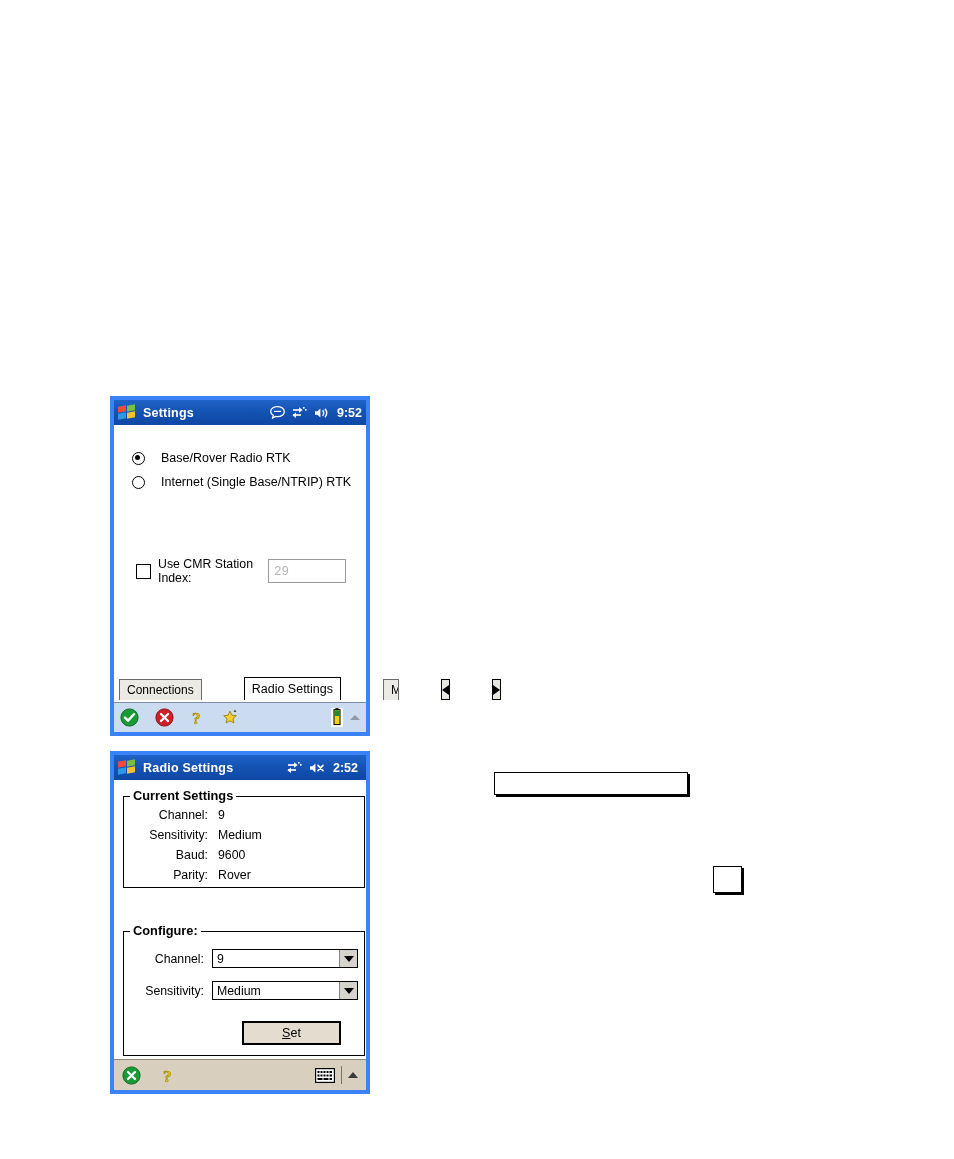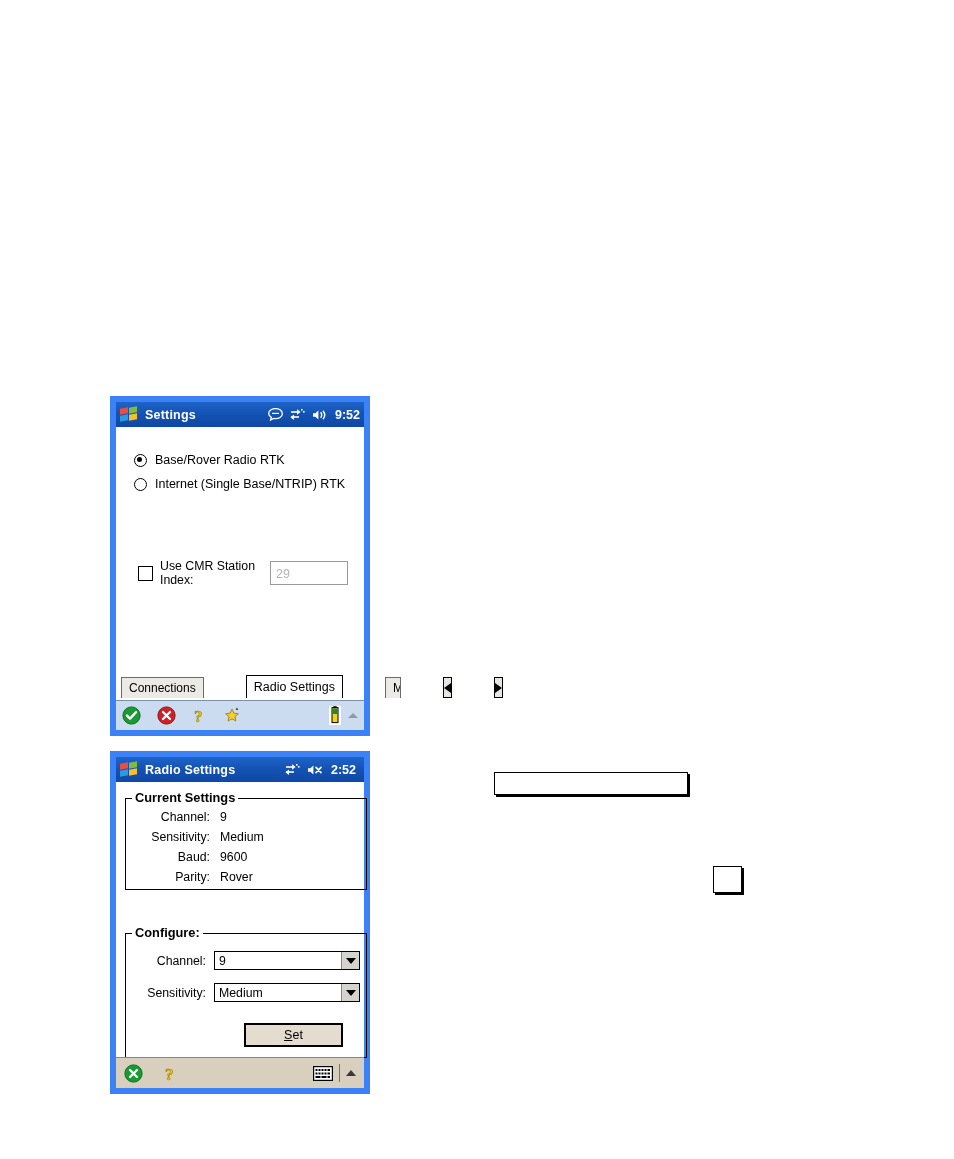--- a/index.html
+++ b/index.html
@@ -3,21 +3,21 @@
 <meta charset="utf-8">
 <style>
   html,body{margin:0;padding:0;}
   body{
     width:954px;height:1159px;background:#ffffff;
     font-family:"Liberation Sans", sans-serif;
     position:relative;overflow:hidden;
   }
 
   
-  .pda{position:absolute;background:#ffffff;border:6px solid #3b82f6;box-sizing:border-box;}
+  .pda{position:absolute;background:#ffffff;border:4px solid #3b82f6;box-sizing:border-box;}
 
   .titlebar{
     height:25px;display:flex;align-items:center;
     background:linear-gradient(to bottom,#1f63c8 0%,#1453b4 45%,#0f47a4 100%);
     color:#ffffff;font-size:12.5px;font-weight:bold;
     padding:0 4px;box-sizing:border-box;position:relative;
   }
   .winflag{width:19px;height:15px;position:relative;margin-right:6px;flex:none;}
   .winflag i{position:absolute;display:block;}
   .q{width:8px;height:6px;}
@@ -27,21 +27,21 @@
   .q4{background:#f7c02a;left:9px;top:7px;transform:skewY(-9deg);}
   .title-text{letter-spacing:.2px;}
   .tb-icons{position:absolute;display:flex;align-items:center;gap:7px;}
 
   .svgico{display:block;}
 
   
   .winbody{position:absolute;left:0;right:0;background:#fff;}
 
   
-  .radio-row{display:flex;align-items:center;font-size:12.5px;color:#000;}
+  .radio-row{display:flex;align-items:center;font-size:12.5px;color:#000;gap:8px;}
   .radio{
     width:13px;height:13px;border:1.6px solid #000;border-radius:50%;
     margin-right:8px;flex:none;position:relative;background:#fff;box-sizing:border-box;
   }
   .radio.on::after{
     content:"";position:absolute;left:2.2px;top:2.2px;width:5.2px;height:5.2px;
     border-radius:50%;background:#000;
   }
 
   
@@ -163,21 +163,21 @@
       <span class="radio"></span>
       <span>Internet (Single Base/NTRIP) RTK</span>
     </div>
 
     <div style="position:absolute;left:22px;top:132px;display:flex;align-items:center;">
       <span class="cb"></span>
       <span class="cb-label" style="margin-left:7px;width:110px;">
         <span>Use CMR Station</span><br>
         <span>Index:</span>
       </span>
-      <span class="txtfield" style="width:78px;height:24px;line-height:20px;">29</span>
+      <span class="txtfield" style="width:78px;height:24px;line-height:20px;font-family:Liberation Mono, monospace;">29</span>
     </div>
 
   </div>
 
   <div class="tabstrip" style="left:1px;bottom:32px;width:258px;gap:42px;">
     <div class="tab" style="margin-left:4px;">Connections</div>
     <div class="tab active">Radio Settings</div>
     <div class="tab clipped" style="width:40px;">Meas</div>
     <div class="spin" style="margin-left:auto;">
         <span class="tri tri-l"></span>

